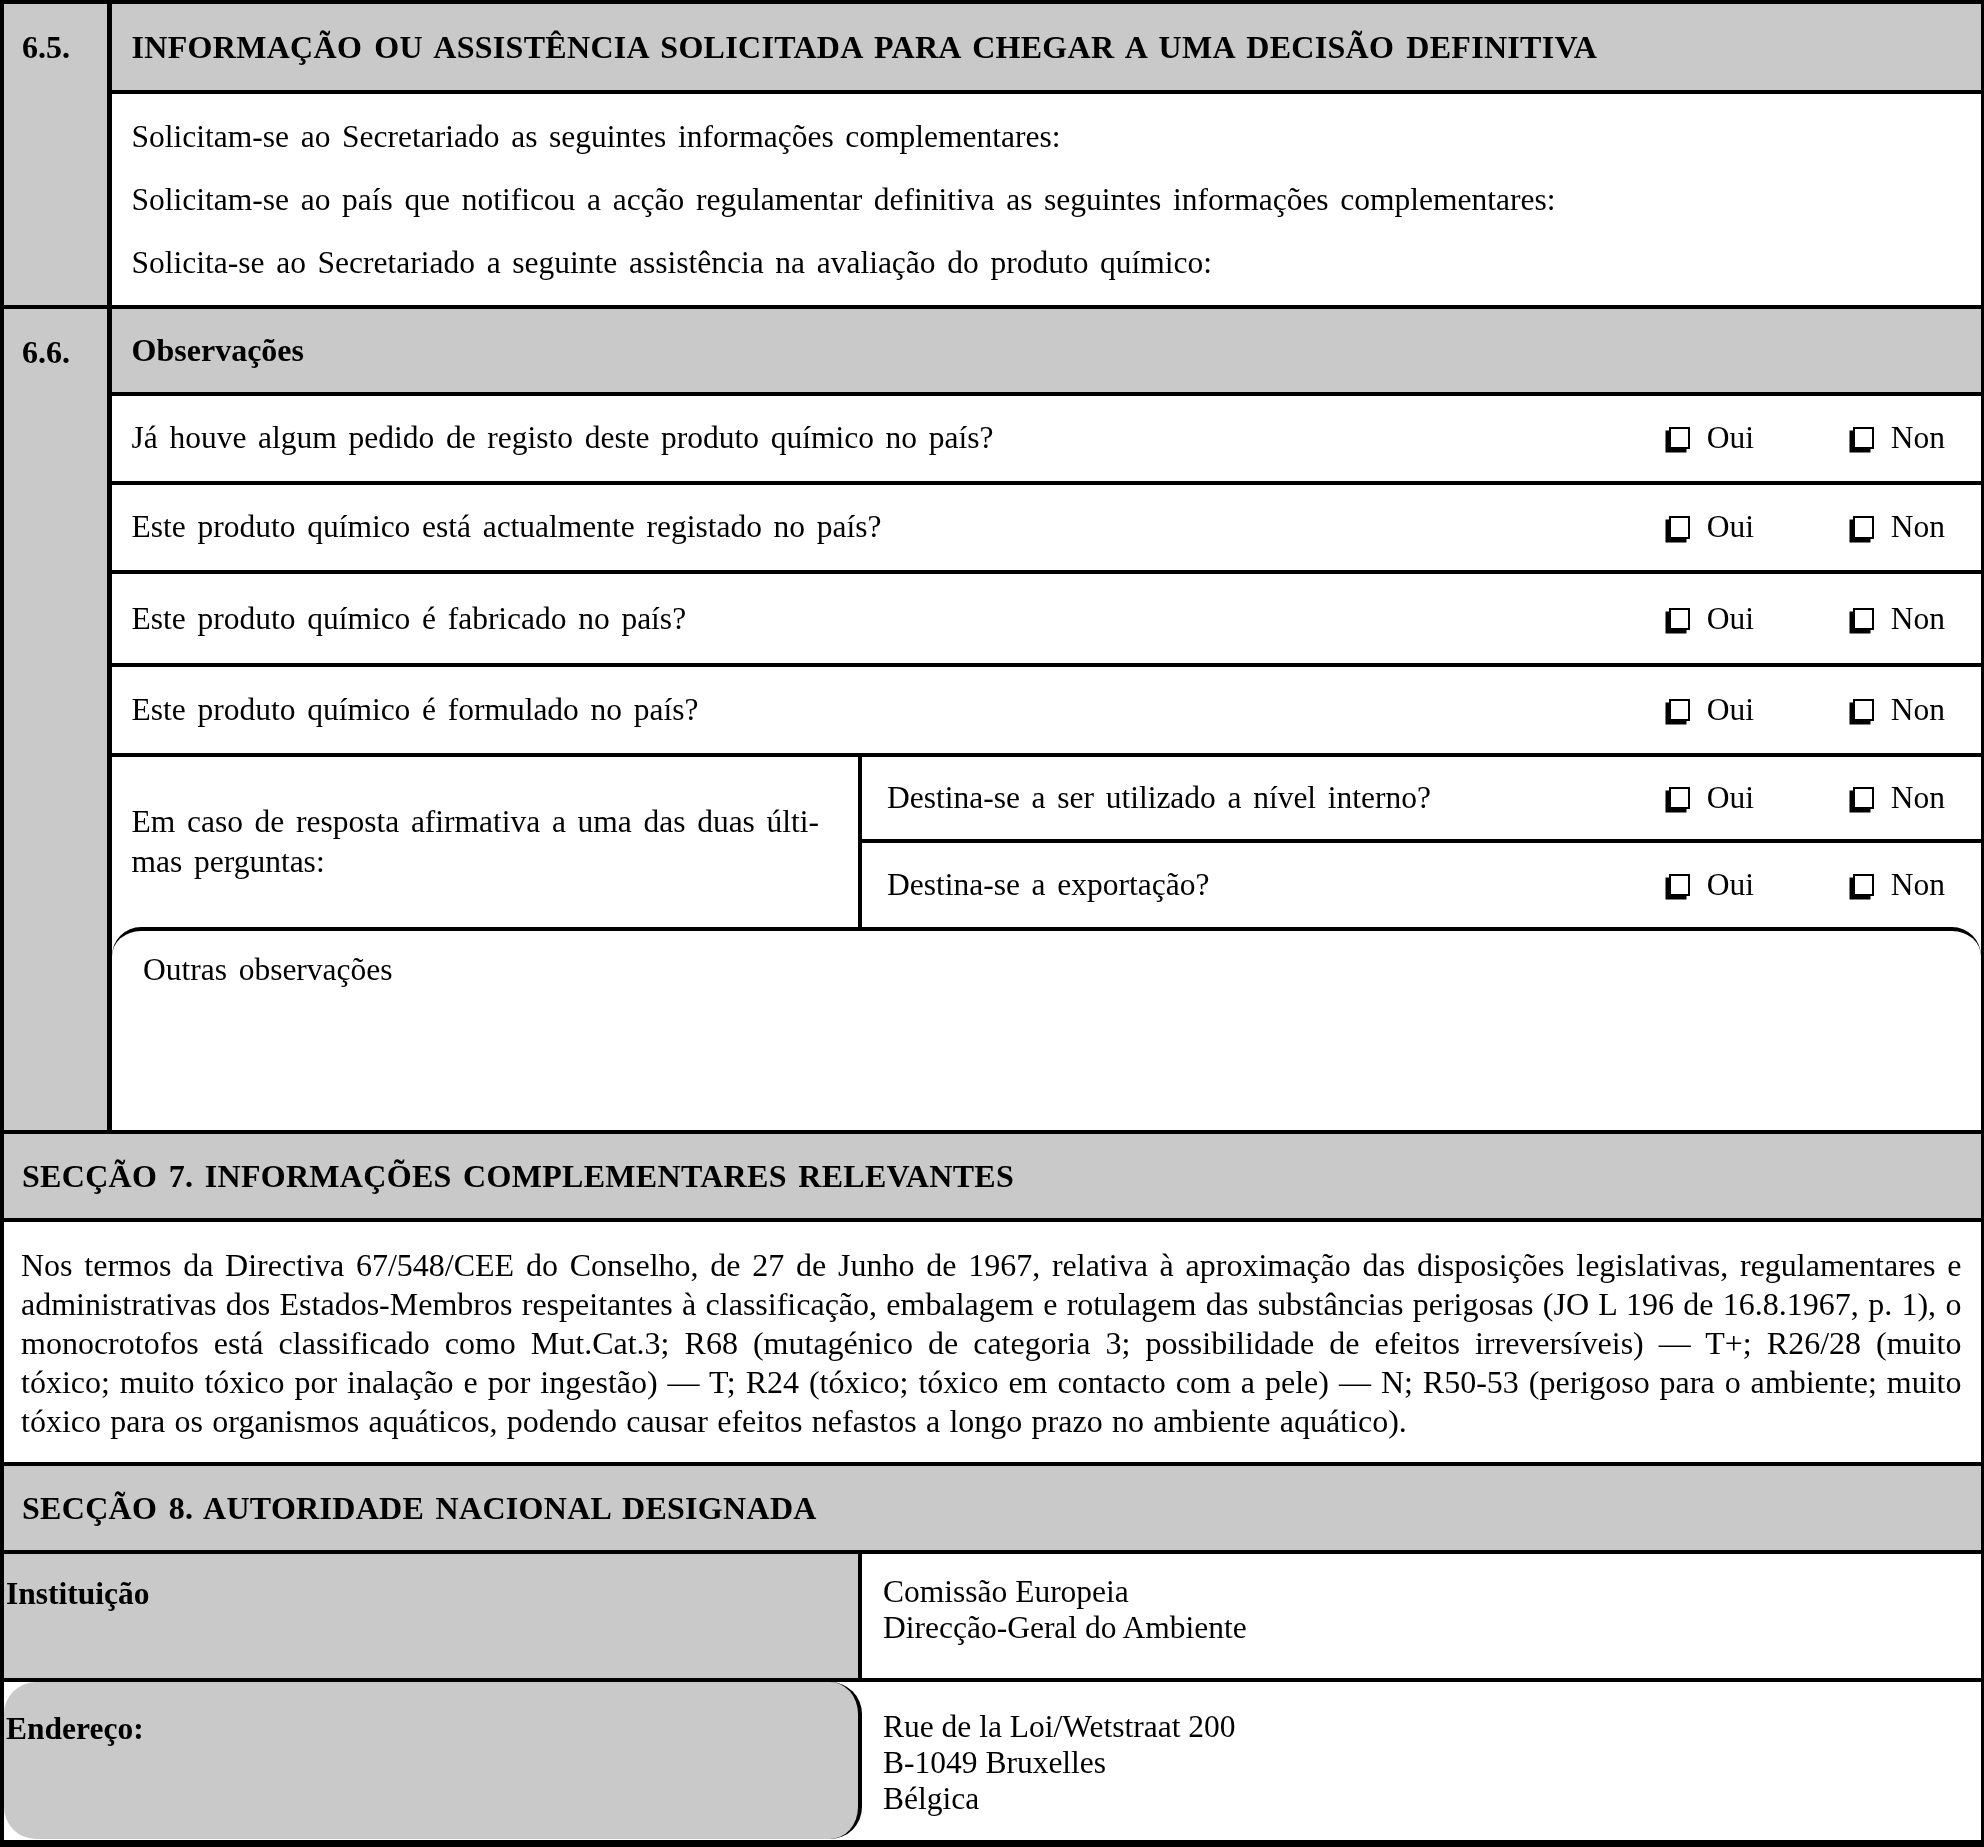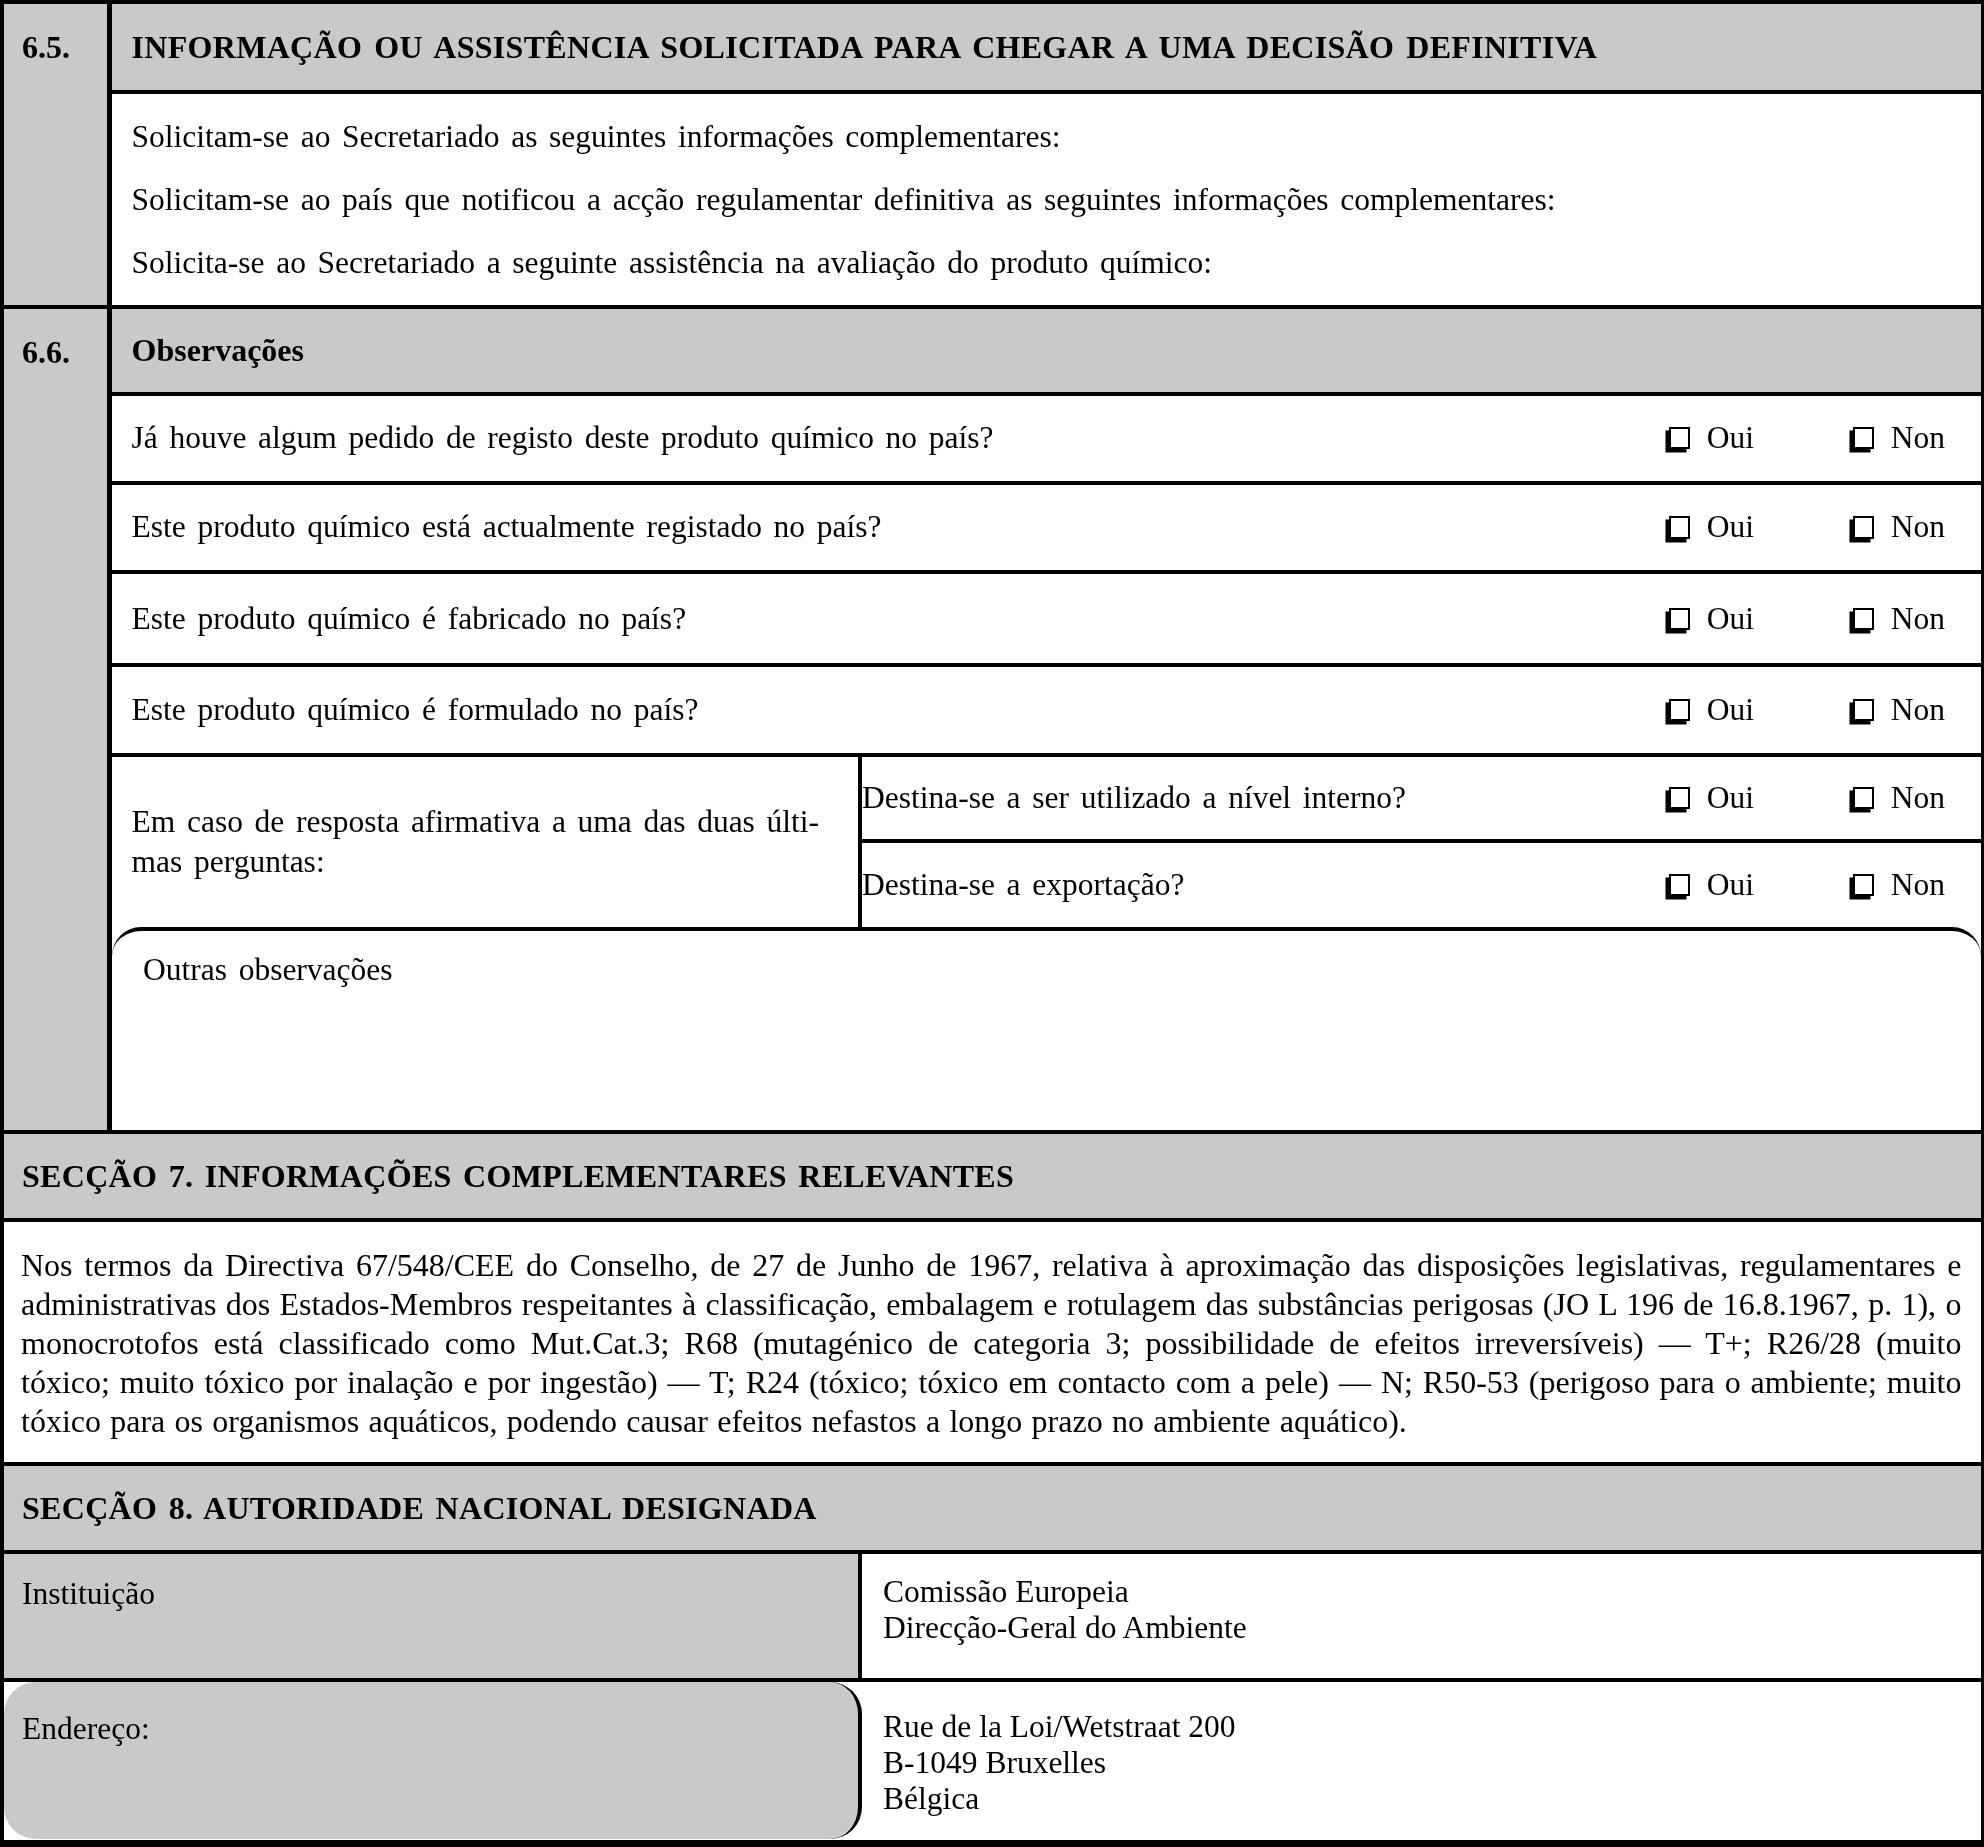--- a/index.html
+++ b/index.html
@@ -75,21 +75,21 @@
 
   .split { border-top:4.9px solid #000; height:175px; display:flex; }
   .split-left {
     width:750px; flex:0 0 750px;
     border-right:4.9px solid #000;
     display:flex; flex-direction:column; justify-content:center;
     padding-left:19.6px;
     font-size:31.5px; line-height:40px; word-spacing:0.12em;
   }
   .split-right { flex:1; display:flex; flex-direction:column; min-width:0; }
-  .sub-row { display:flex; align-items:center; font-size:31.5px; }
+  .sub-row { display:flex; align-items:center; padding-left:25px; font-size:31.5px; }
   .sub-row.a { height:82px; }
   .sub-row.b { height:88px; border-top:4.2px solid #000; }
   .sub-text { word-spacing:0.12em; }
 
   .outras { border-top:4.9px solid #000; height:203px; padding:21px 0 0 31px; font-size:31.5px; word-spacing:0.12em;border-radius:29px; }
 
   .band {
     border-top:4.9px solid #000; border-bottom:4.9px solid #000;
     background:#c9c9c9;
     display:flex; align-items:center;
@@ -108,22 +108,22 @@
     word-spacing:0.04em;
   }
 
   .trow { display:flex; }
   .trow1 { height:124px; }
   .trow2 { height:161px; border-top:4.9px solid #000; }
   .tlabel {
     width:858px; flex:0 0 858px;
     background:#c9c9c9;
     border-right:4.9px solid #000;
-    font-weight:normal; font-size:31.5px;
-    padding-left:18px;
+    font-weight:bold; font-size:31.5px;
+    padding-left:2px;
   }
   .trow1 .tlabel { padding-top:22.4px; }
   .trow2 .tlabel { padding-top:29px;border-radius:32px; }
   .tvalue { flex:1; padding-left:21px; font-size:31.5px; line-height:36px; }
   .trow1 .tvalue { padding-top:19.6px; }
   .trow2 .tvalue { padding-top:26.6px; }
 </style>
 </head>
 <body>
 

